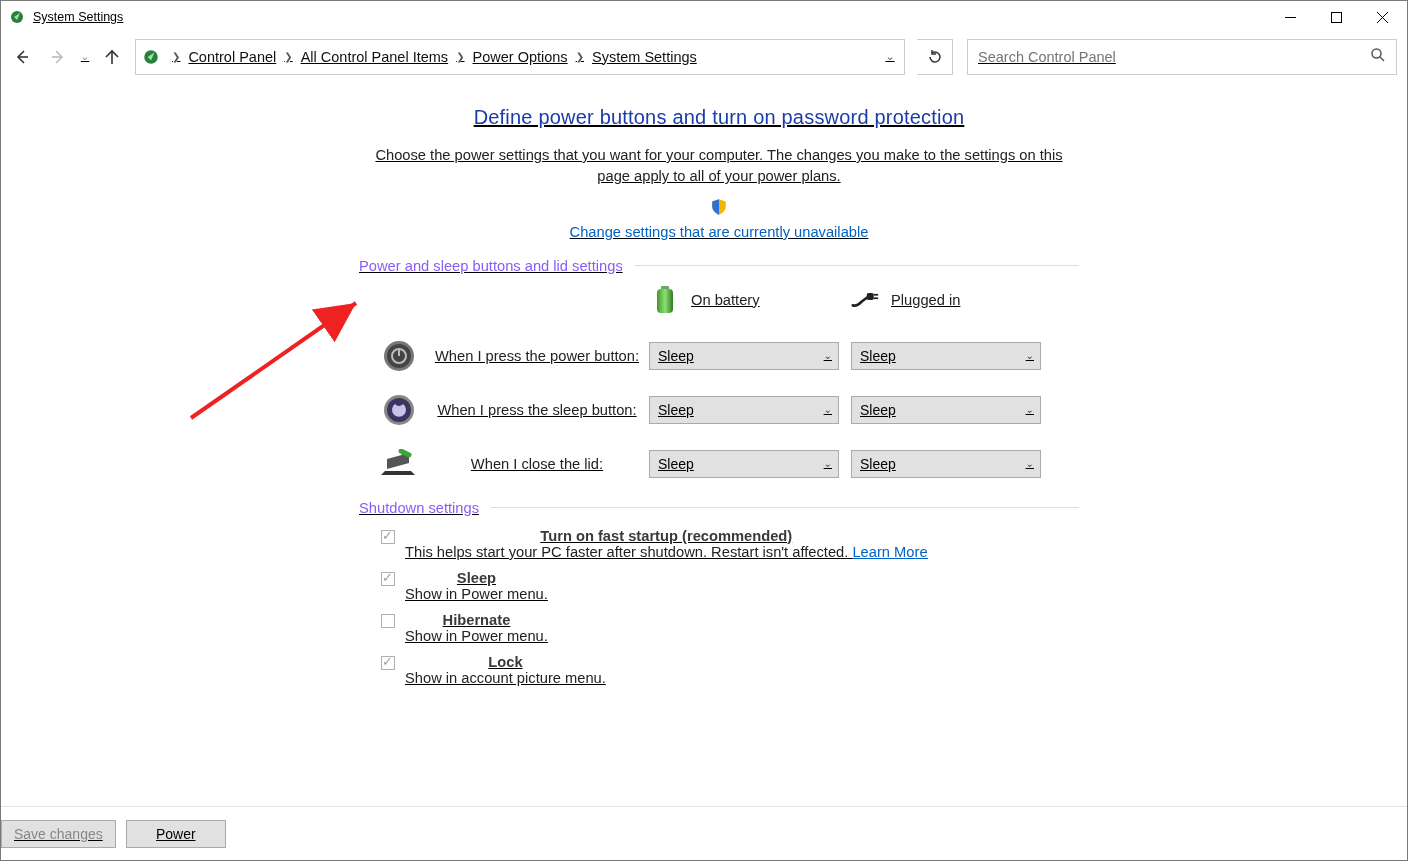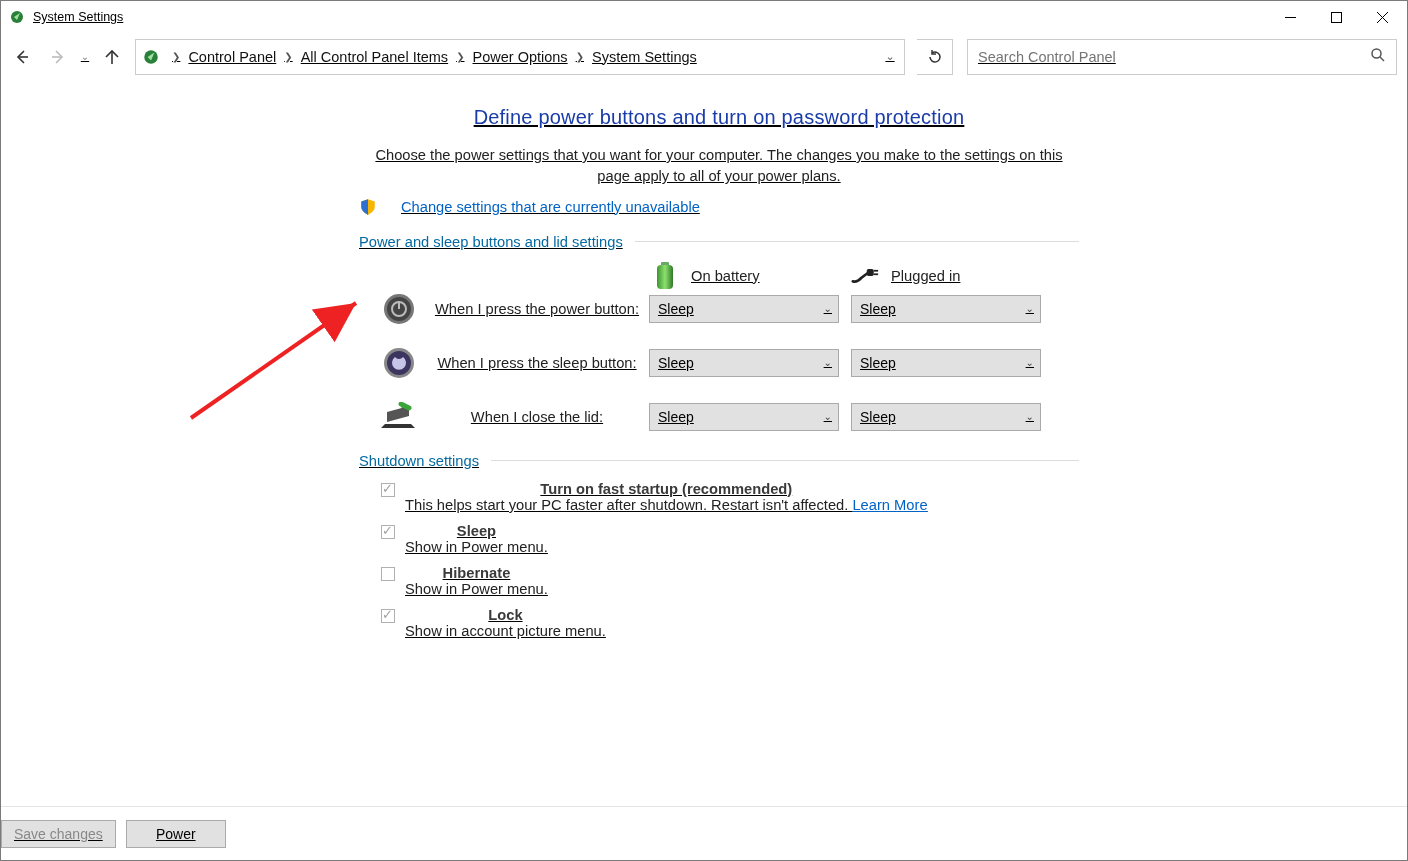--- a/index.html
+++ b/index.html
@@ -34,31 +34,31 @@
   .search-box { width: 430px; height: 36px; border: 1px solid #ccc; display: flex; align-items: center; padding: 0 10px; }
   .search-box input { border: none; outline: none; flex: 1; font-size: 14.5px; color: #666; background: transparent; }
   .search-box .search-icon { color: #333; }
 
   
   .content { flex: 1; padding: 28px 30px 0 30px; overflow: hidden; position: relative; text-align: center; }
   .content-inner { margin-left: 328px; max-width: 720px; }
 
   h1.page-title { font-size: 20px; font-weight: 400; color: #1a3ca9; margin-bottom: 16px; letter-spacing: 0.2px; }
   .page-desc { font-size: 14.7px; color: #222; line-height: 1.45; margin-bottom: 10px; }
-  .unlock-link { display: flex; align-items: center; gap: 24px; margin-bottom: 18px; }
+  .unlock-link { display: flex; align-items: center; gap: 8px; margin-bottom: 18px; flex-direction: column; }
   .unlock-link a { color: #0063c5; font-size: 14.7px; text-decoration: none; }
   .shield-icon { width: 18px; height: 18px; }
 
   .group { margin-bottom: 12px; }
   .group-header { display: flex; align-items: center; margin-bottom: 12px; white-space: nowrap; }
-  .group-header .label { font-size: 14.7px; color: #0369a1; margin-right: 12px; }
+  .group-header .label { font-size: 14.7px; color: #8b5cf6; margin-right: 12px; }
   .group-header .rule { flex: 1; border-top: 1px solid #ddd; height: 0; }
 
   .pwr-table { padding: 0 0 0 22px; }
-  .pwr-head { display: flex; align-items: center; margin-bottom: 1px; }
+  .pwr-head { display: flex; align-items: center; margin-bottom: 24px; }
   .pwr-head .spacer { width: 270px; }
   .pwr-head .col { width: 200px; display:flex; align-items:center; gap:12px; font-size: 14.7px; color:#222; }
   .col-icon { width: 28px; height: 28px; display:flex; align-items:center; justify-content:center; }
 
   .pwr-row { display: flex; align-items: center; margin-bottom: 18px; }
   .pwr-row .icon { width: 36px; height: 36px; margin-right: 8px; display:flex; align-items:center; justify-content:center; }
   .pwr-row .row-label { width: 224px; font-size: 14.7px; color: #222; }
   .pwr-row .dd { width: 190px; height: 28px; border: 1px solid #aaa; background: #e1e1e1; display:flex; align-items:center; justify-content:space-between; padding: 0 6px 0 8px; font-size:14px; margin-right: 12px; }
   .pwr-row .dd .chev { font-size: 10px; color:#444; }
 

